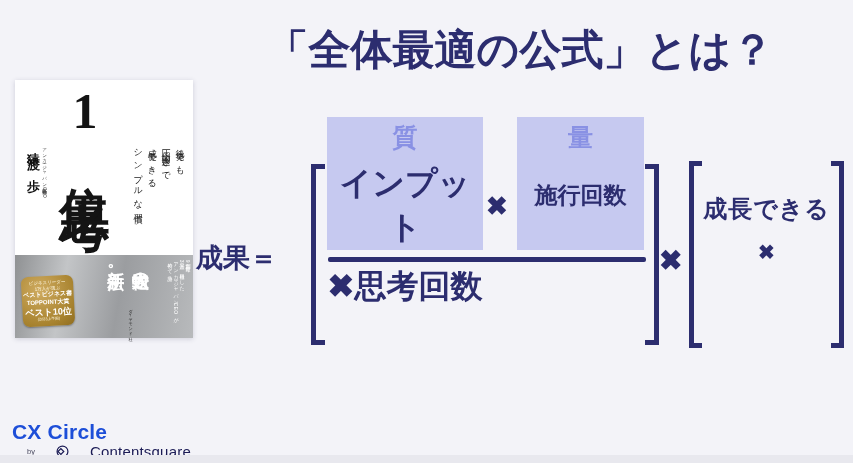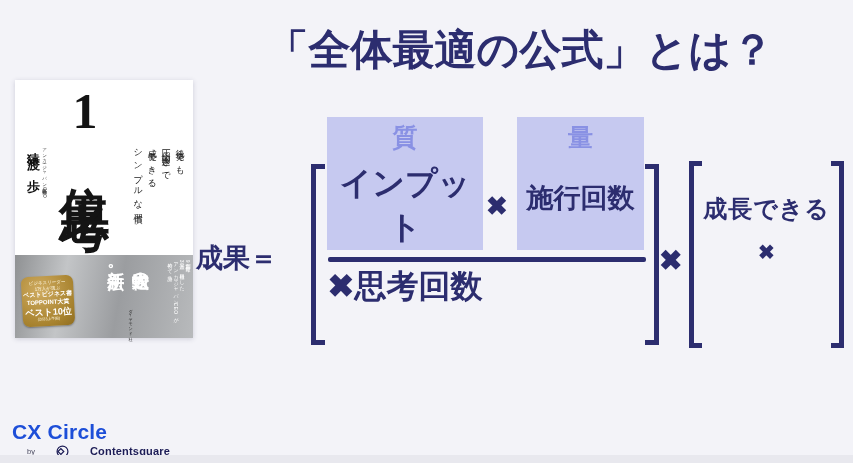--- a/index.html
+++ b/index.html
@@ -96,21 +96,21 @@
   .fml-box{
     position:absolute;top:117px;background:var(--box-bg);
     text-align:center;box-sizing:border-box;
   }
   .qbox{left:327px;width:156px;height:133px;}
   .qtybox{left:517px;width:127px;height:133px;}
   .box-label{font-size:25px;font-weight:900;color:var(--box-label);margin-top:4px;}
   .box-line{font-size:32px;font-weight:900;color:var(--navy);}
   .qbox .line1{margin-top:8px;}
   .qbox .line2{margin-top:15px;}
-  .qtybox .qty-value{margin-top:26px;font-size:27px;}
+  .qtybox .qty-value{margin-top:26px;font-size:23px;}
   .mult{position:absolute;color:var(--navy);font-weight:900;}
   .mult1{left:486px;top:191px;font-size:26px;}
   .mult2{left:659px;top:244px;font-size:28px;}
   .fraction-line{
     position:absolute;left:328px;top:257px;width:318px;height:5px;
     background:var(--navy);border-radius:2px;
   }
   .denominator{
     position:absolute;left:427px;top:268px;width:120px;text-align:center;
     font-size:34px;font-weight:900;color:var(--navy);
@@ -124,21 +124,21 @@
   
   .brand{
     position:absolute;left:12px;top:420px;
     font-size:21px;font-weight:600;color:#1d4ed8;letter-spacing:.2px;
   }
   .byline{
     position:absolute;left:27px;top:444px;height:14px;
     display:flex;align-items:center;gap:21px;
   }
   .by-label{font-size:7.5px;color:#4a4a60;}
-  .cs-name{font-size:11px;font-weight:700;color:#1b1b55;letter-spacing:.2px;}
+  .cs-name{font-size:15px;font-weight:400;color:#1b1b55;letter-spacing:.2px;}
   .cs-icon{display:inline-flex;}
 </style>
 </head>
 <body>
 
 <div id="stage">
 
   <div class="slide-title">「全体最適の公式」とは？</div>
 
   <div class="book">

